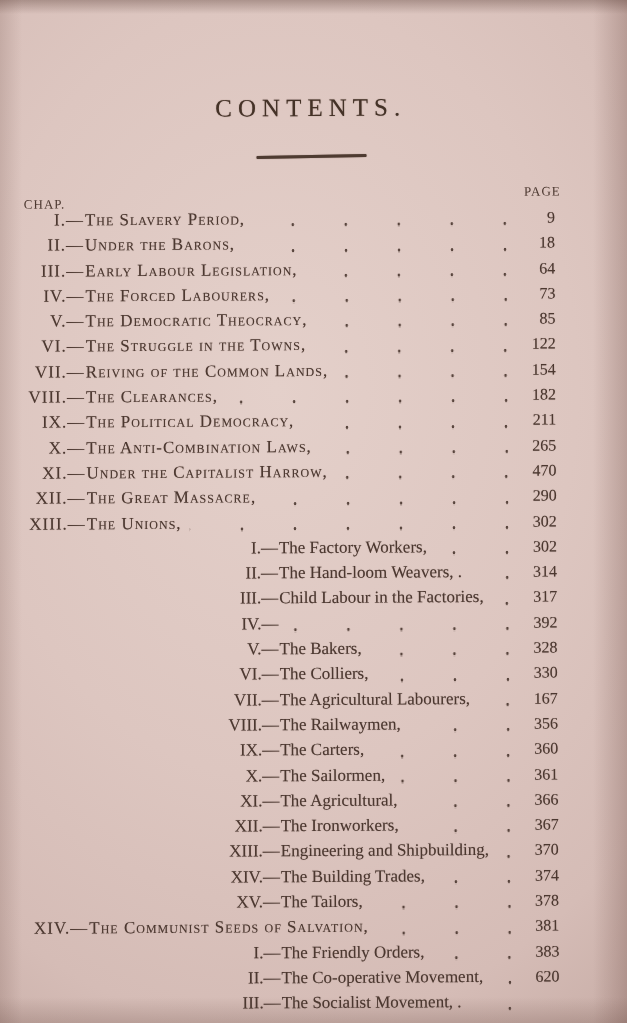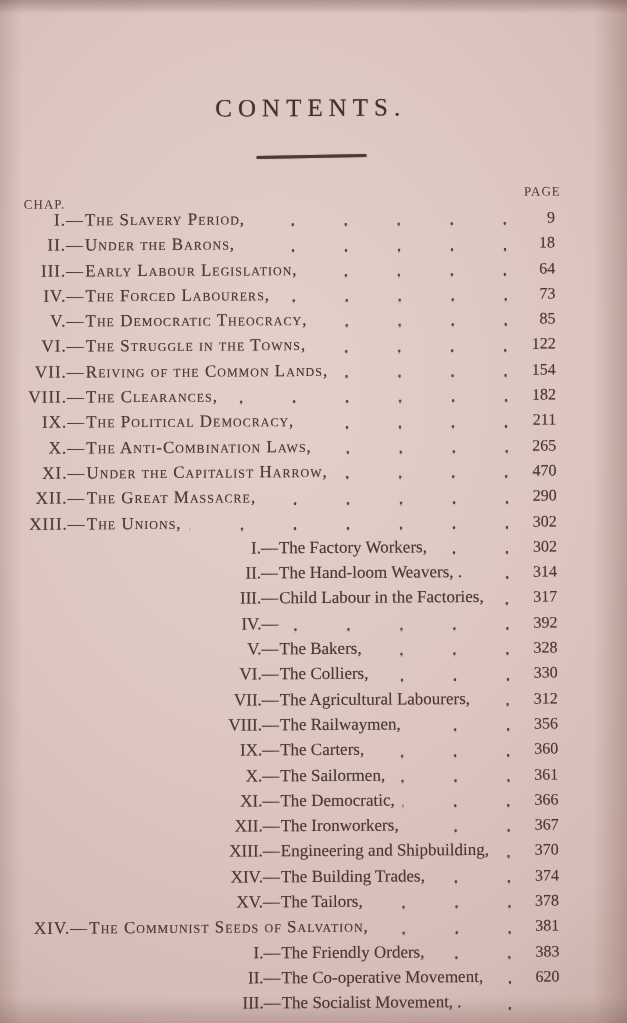--- a/index.html
+++ b/index.html
@@ -193,21 +193,21 @@
       <div class="row sub">
           <span class="num">VI.—</span>
           <span class="title">The Colliers,</span>
           <span class="leader"></span>
           <span class="page-num">330</span>
         </div>
       <div class="row sub">
           <span class="num">VII.—</span>
           <span class="title">The Agricultural Labourers,</span>
           <span class="leader"></span>
-          <span class="page-num">312</span>
+          <span class="page-num">167</span>
         </div>
       <div class="row sub">
           <span class="num">VIII.—</span>
           <span class="title">The Railwaymen,</span>
           <span class="leader"></span>
           <span class="page-num">356</span>
         </div>
       <div class="row sub">
           <span class="num">IX.—</span>
           <span class="title">The Carters,</span>
@@ -215,21 +215,21 @@
           <span class="page-num">360</span>
         </div>
       <div class="row sub">
           <span class="num">X.—</span>
           <span class="title">The Sailormen,</span>
           <span class="leader"></span>
           <span class="page-num">361</span>
         </div>
       <div class="row sub">
           <span class="num">XI.—</span>
-          <span class="title">The Democratic,</span>
+          <span class="title">The Agricultural,</span>
           <span class="leader"></span>
           <span class="page-num">366</span>
         </div>
       <div class="row sub">
           <span class="num">XII.—</span>
           <span class="title">The Ironworkers,</span>
           <span class="leader"></span>
           <span class="page-num">367</span>
         </div>
       <div class="row sub">

